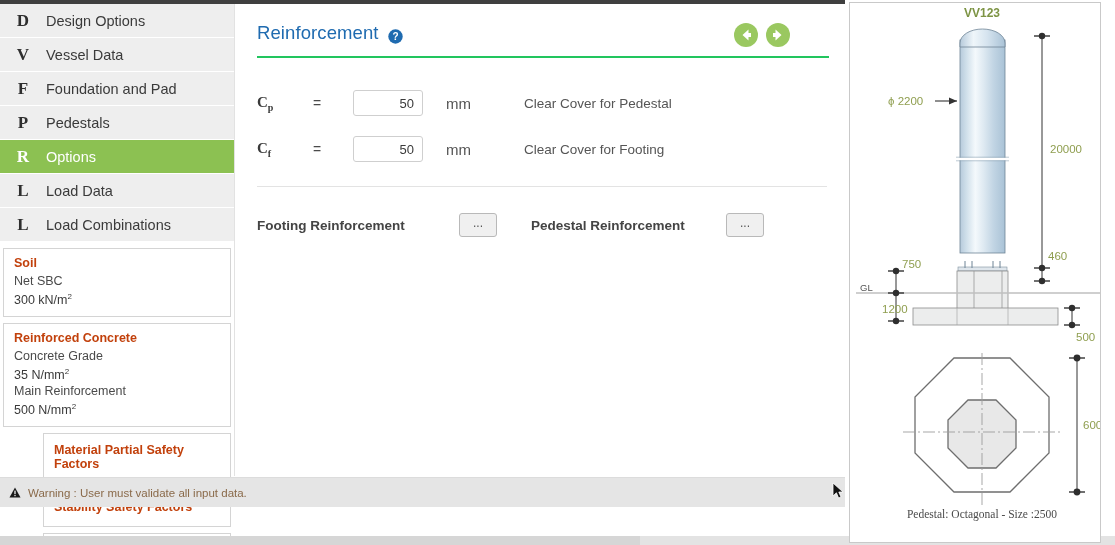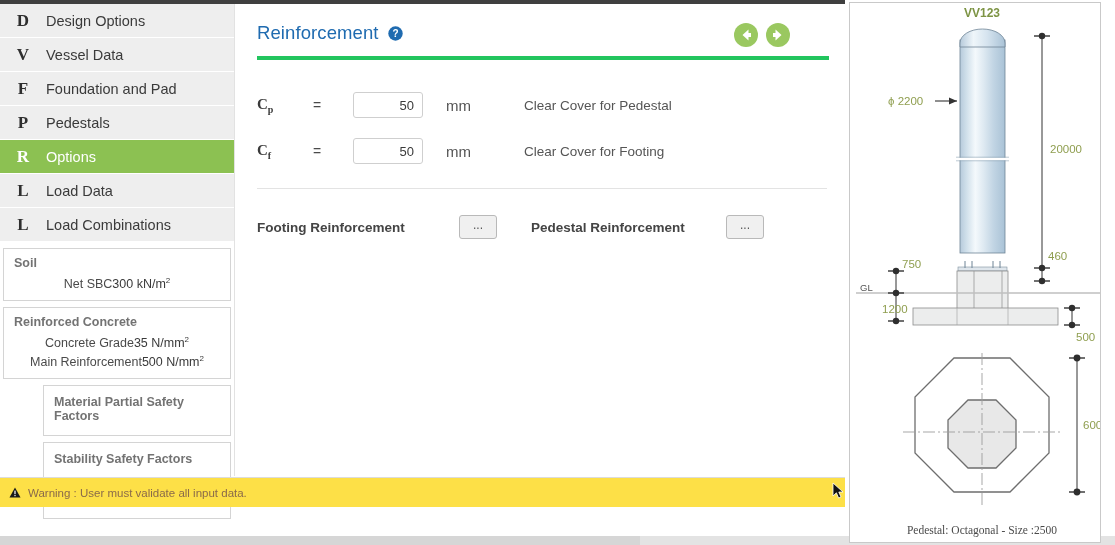--- a/index.html
+++ b/index.html
@@ -52,27 +52,28 @@
 
   
   .cards { margin-top: 6px; width: 234px; padding: 0 3px; }
   .card {
     border: 1px solid #d4d4d4;
     background: #ffffff;
     margin-bottom: 6px;
     padding: 7px 10px 8px 10px;
   }
   .card-title {
-    font-size: 12.5px; font-weight: bold; color: #737373;
+    font-size: 12.5px; font-weight: bold; color: #c2410c;
     margin-bottom: 3px;
   }
   .card-row {
     display: flex; justify-content: center; align-items: baseline;
     font-size: 12.5px; color: #4a4a4a;
     line-height: 16px;
+    flex-direction: column;
   }
   .card-row .v { color: #3a3a3a; white-space: nowrap; }
   .card-row .v sup { font-size: 8px; }
   .card-single {
     display: flex; justify-content: space-between; align-items: baseline;
   }
   .card-single .card-title { margin-bottom: 0; }
   .card-single .v { font-size: 12.5px; color: #3a3a3a; font-weight: normal; }
   .card-hdr-only { padding: 9px 10px; margin-left: 40px; }
 
@@ -80,22 +81,22 @@
   .main {
     position: absolute; left: 234px; top: 4px;
     width: 611px; height: 472px;
     background: #ffffff;
     border-left: 1px solid #e2e2e2;
   }
   .main-header {
     position: relative;
     margin: 18px 16px 0 22px;
     padding-bottom: 12px;
-    border-bottom: 4px solid #22c55e;
-    display: flex; align-items: center;
+    border-bottom: 2px solid #22c55e;
+    display: flex; align-items: flex-end;
   }
   .page-title {
     font-size: 18.5px; color: #1f6bb0; font-weight: normal;
     letter-spacing: 0.1px;
   }
   .help-icon {
     margin-left: 9px; width: 15px; height: 15px;
     display: inline-flex; align-items: center; justify-content: center;
     cursor: pointer;
   }
@@ -155,21 +156,21 @@
     display: inline-flex; align-items: center; justify-content: center;
     padding-bottom: 5px;
   }
 
   
   .warn-bar {
     position: absolute; left: 0; top: 477px;
     width: 845px; height: 30px;
     border-top: 1px solid #dcdcdc;
     display: flex; align-items: center;
-    background: #fde047;
+    background: #e5e5e5;
   }
   .warn-icon { margin-left: 6px; width: 18px; text-align: center; }
   .warn-text { font-size: 11.5px; color: #8a6a4a; margin-left: 4px; }
 
   .bottom-bar {
     position: absolute; left: 0; top: 536px;
     width: 1115px; height: 9px;
     background: #e3e3e3;
   }
   .bottom-bar-inner {
@@ -186,21 +187,21 @@
 
   
   .draw-panel {
     position: absolute; left: 849px; top: 2px;
     width: 252px; height: 541px;
     background: #ffffff;
     border: 1px solid #c9c9c9;
     overflow: hidden;
   }
   .draw-caption {
-    position: absolute; left: 0; bottom: 6px;
+    position: absolute; left: 0; bottom: 22px;
     width: 264px; text-align: center;
     font-family: "Liberation Serif", serif;
     font-size: 11.5px; color: #4a4a4a;
   }
   .dim-text {
     fill: #8f9e4f;
     font-family: "Liberation Sans", sans-serif;
     font-size: 11.5px;
   }
   .vessel-tag {

